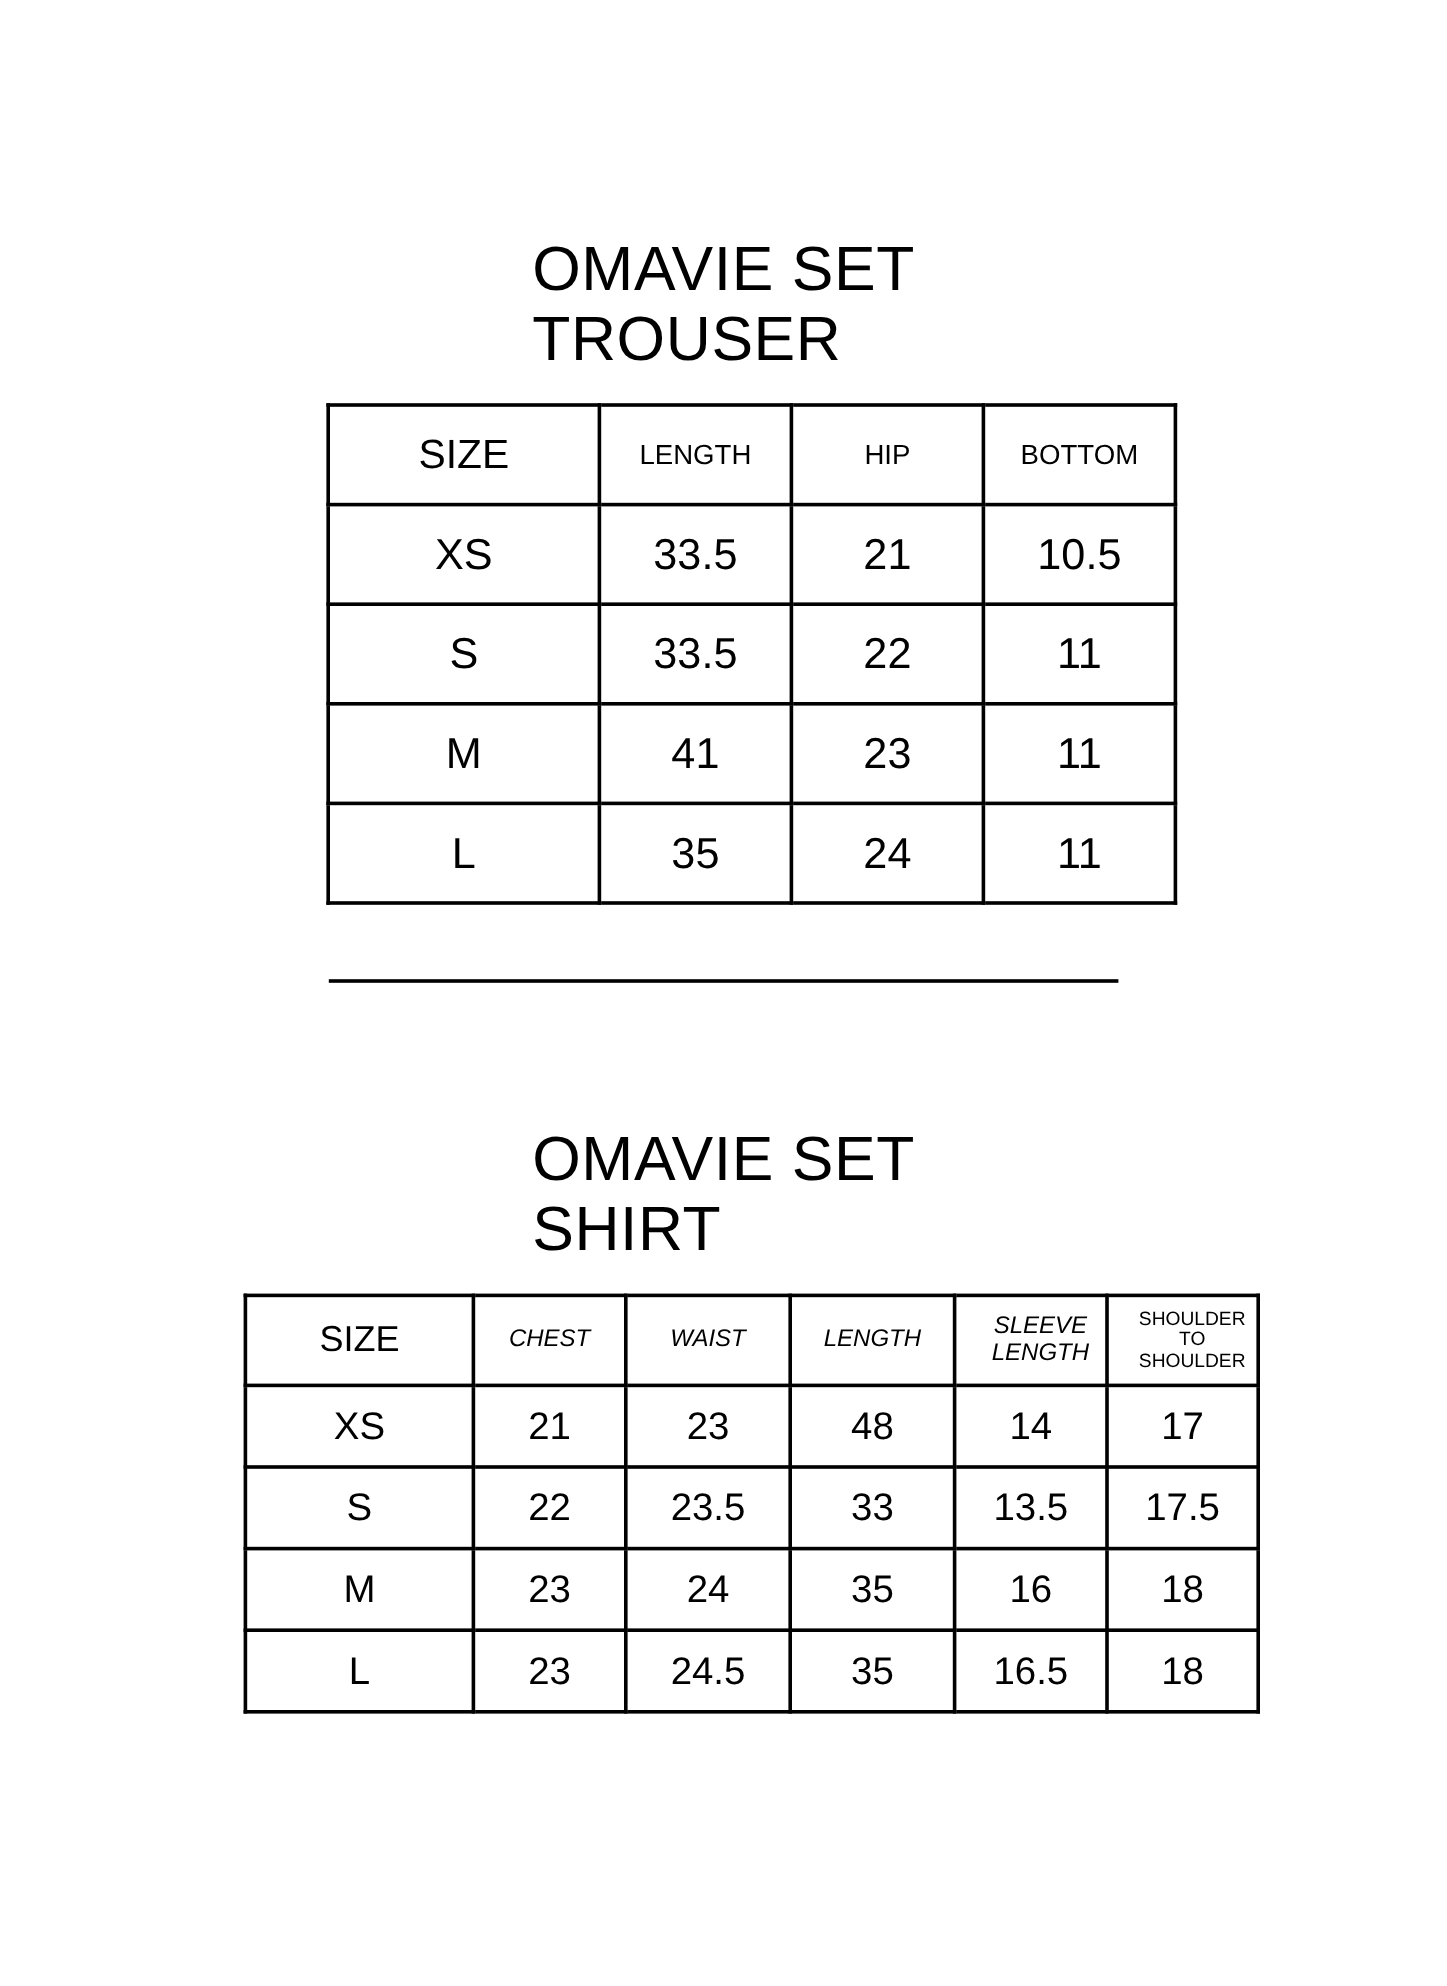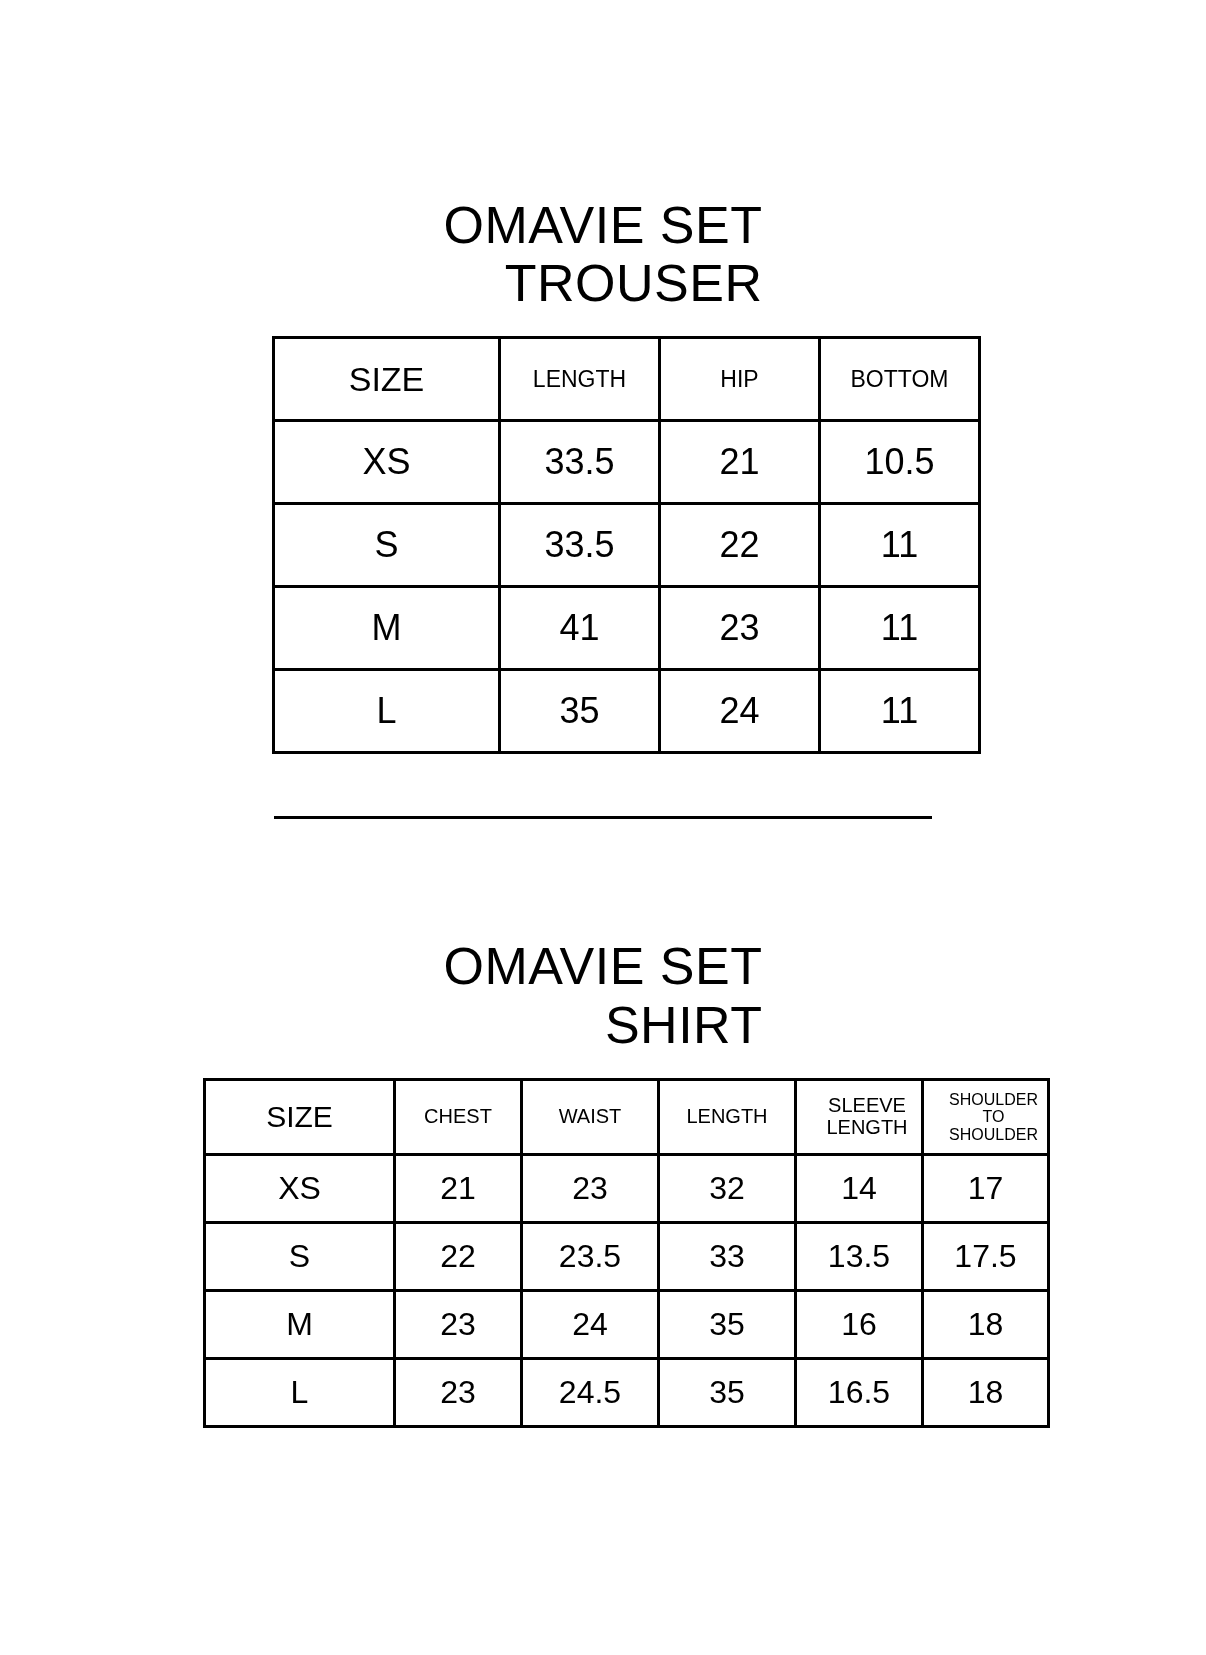--- a/index.html
+++ b/index.html
@@ -31,21 +31,21 @@
     width: 100%;
     display: flex;
     flex-direction: column;
     align-items: center;
   }
 
   .title {
     font-size: 52px;
     font-weight: 400;
     line-height: 1.12;
-    text-align: right;
+    text-align: left;
     letter-spacing: 0.5px;
   }
   .title .line {
     display: block;
   }
 
   table {
     border-collapse: collapse;
     table-layout: fixed;
     margin-left: 47px;
@@ -112,20 +112,21 @@
 
   .shirt-table thead td {
     height: 72px;
     line-height: 1.08;
   }
   .shirt-table thead td.size-head {
     font-size: 30px;
   }
   .shirt-table thead td.small-head {
     font-size: 20px;
+    font-style: italic;
   }
   .shirt-table thead td.tiny-head {
     font-size: 16px;
   }
   .shirt-table tbody td {
     height: 65px;
     font-size: 32px;
   }
   .shirt-table tbody td.size-cell {
     font-size: 32px;
@@ -221,21 +222,21 @@
             <span class="hdr-line">TO</span>
             <span class="hdr-line">SHOULDER</span>
           </td>
         </tr>
       </thead>
       <tbody>
         <tr>
           <td class="size-cell">XS</td>
           <td>21</td>
           <td>23</td>
-          <td>32</td>
+          <td>48</td>
           <td>14</td>
           <td>17</td>
         </tr>
         <tr>
           <td class="size-cell">S</td>
           <td>22</td>
           <td>23.5</td>
           <td>33</td>
           <td>13.5</td>
           <td>17.5</td>

